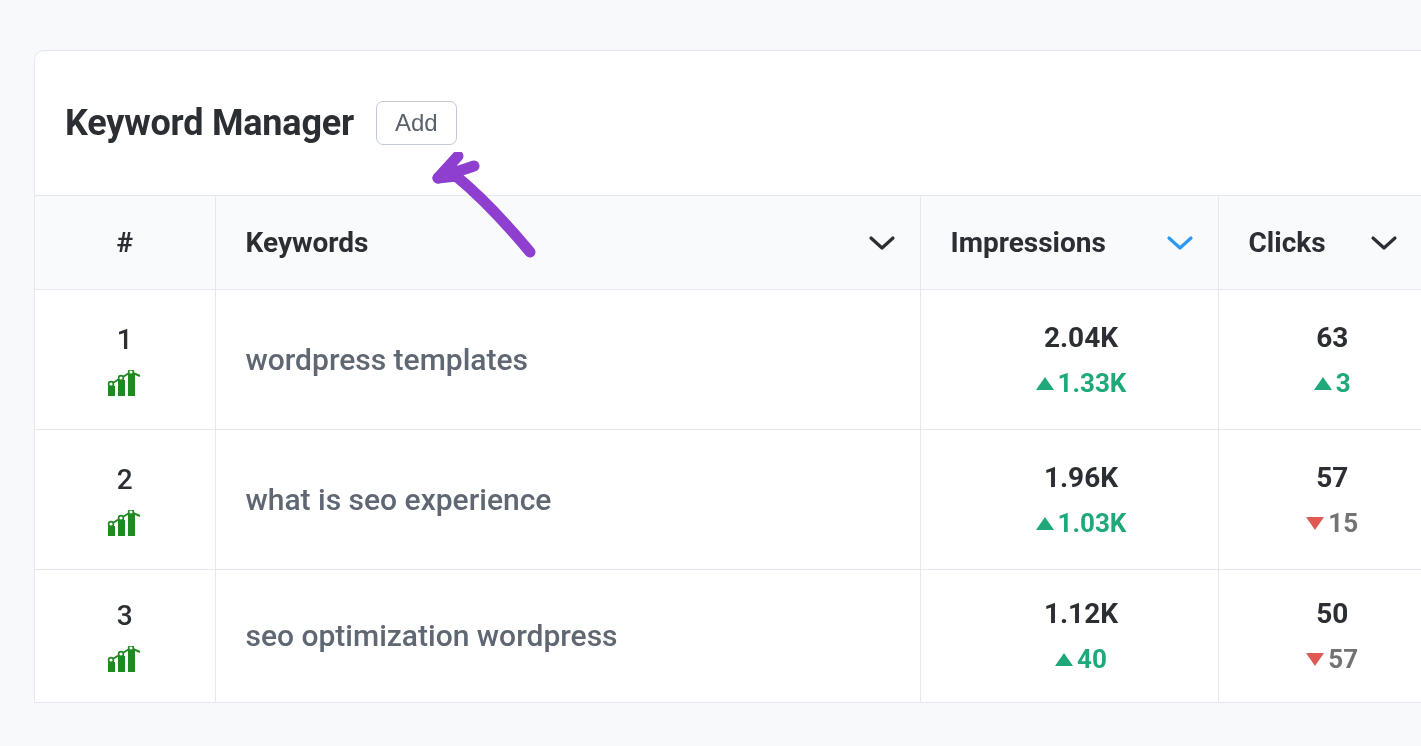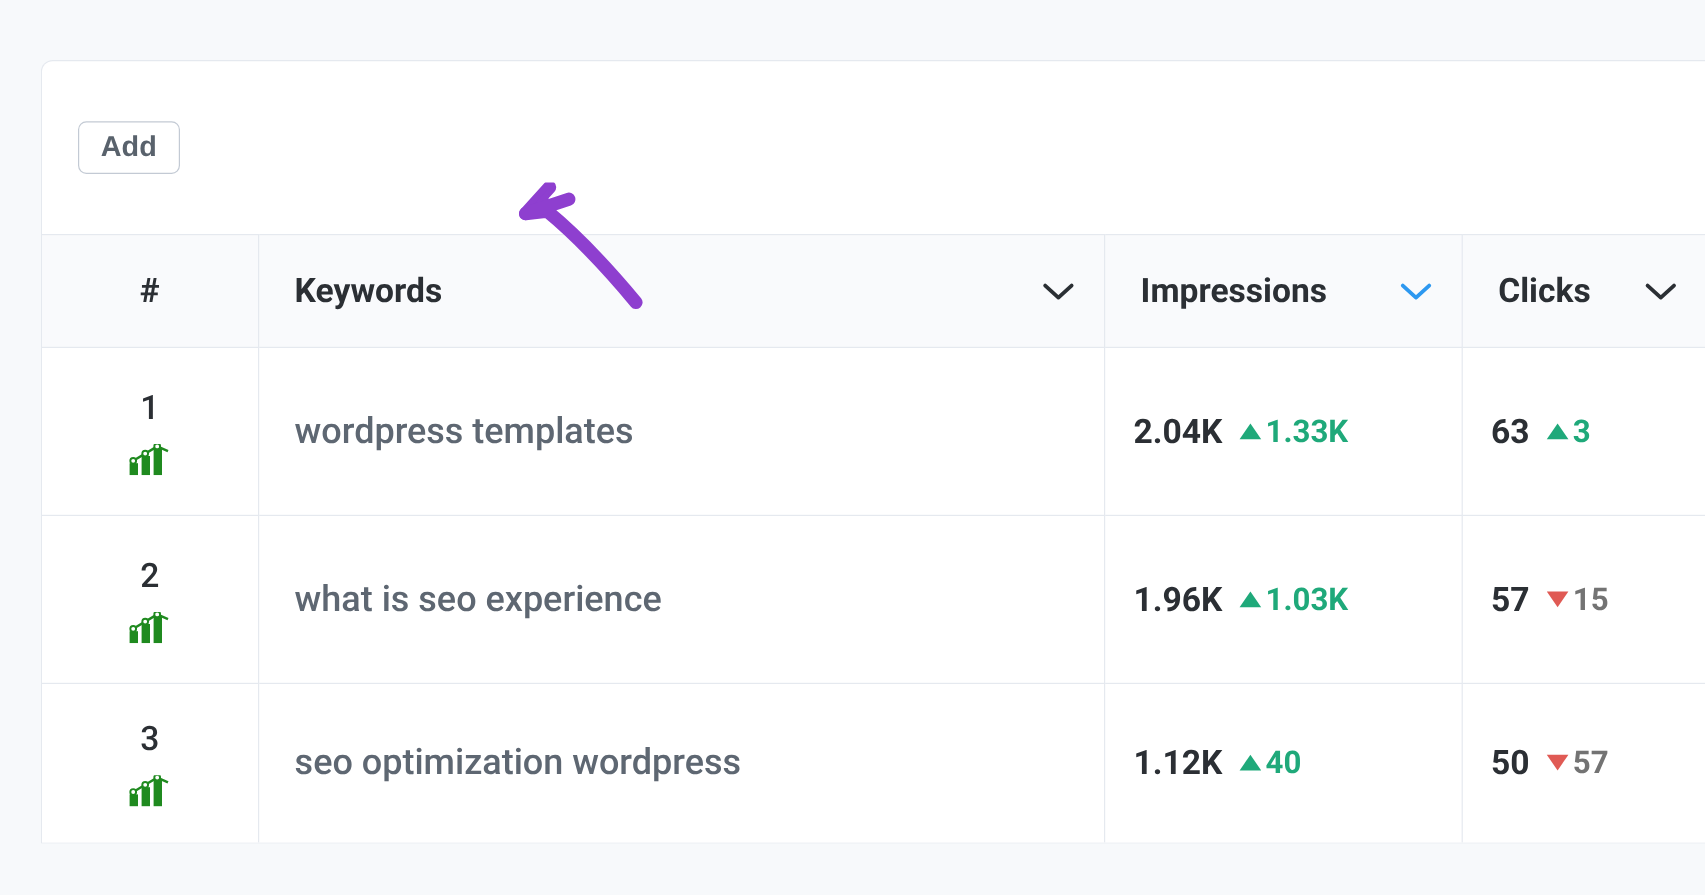--- a/index.html
+++ b/index.html
@@ -27,21 +27,21 @@
     gap: 22px;
   }
   .card-title {
     font-size: 36px;
     font-weight: 700;
     color: #2b2f34;
     letter-spacing: -0.2px;
   }
   .add-btn {
     font-size: 24px;
-    font-weight: 700;
+    font-weight: 400;
     color: #59626c;
     background: #ffffff;
     border: 1.5px solid #c3cad4;
     border-radius: 7px;
     padding: 9px 18px;
     line-height: 1;
     cursor: pointer;
   }
   .arrow-annotation {
     position: absolute;
@@ -121,20 +121,21 @@
     color: #5e6772;
     padding-left: 30px;
   }
 
   .metric {
     display: flex;
     align-items: center;
     gap: 14px;
     padding-left: 24px;
     white-space: nowrap;
+    flex-direction: column;
   }
   .metric-value {
     font-size: 28px;
     font-weight: 700;
     color: #2b2f34;
   }
   .metric-delta {
     display: flex;
     align-items: center;
     gap: 4px;
@@ -147,20 +148,21 @@
   .tri-up   { border-left:9px solid transparent; border-right:9px solid transparent; border-bottom:13px solid #1fa97a; }
   .tri-down { border-left:9px solid transparent; border-right:9px solid transparent; border-top:13px solid #e05a54; }
 </style>
 </head>
 <body>
 
 <div class="page">
   <div class="card">
 
     <div class="card-header">
+      <h1 class="card-title">Keyword Manager</h1>
       <button class="add-btn">Add</button>
     </div>
 
     <table class="data">
       <colgroup>
         <col class="col-num">
           <col class="col-kw">
           <col class="col-imp">
           <col class="col-clk">
       </colgroup>

